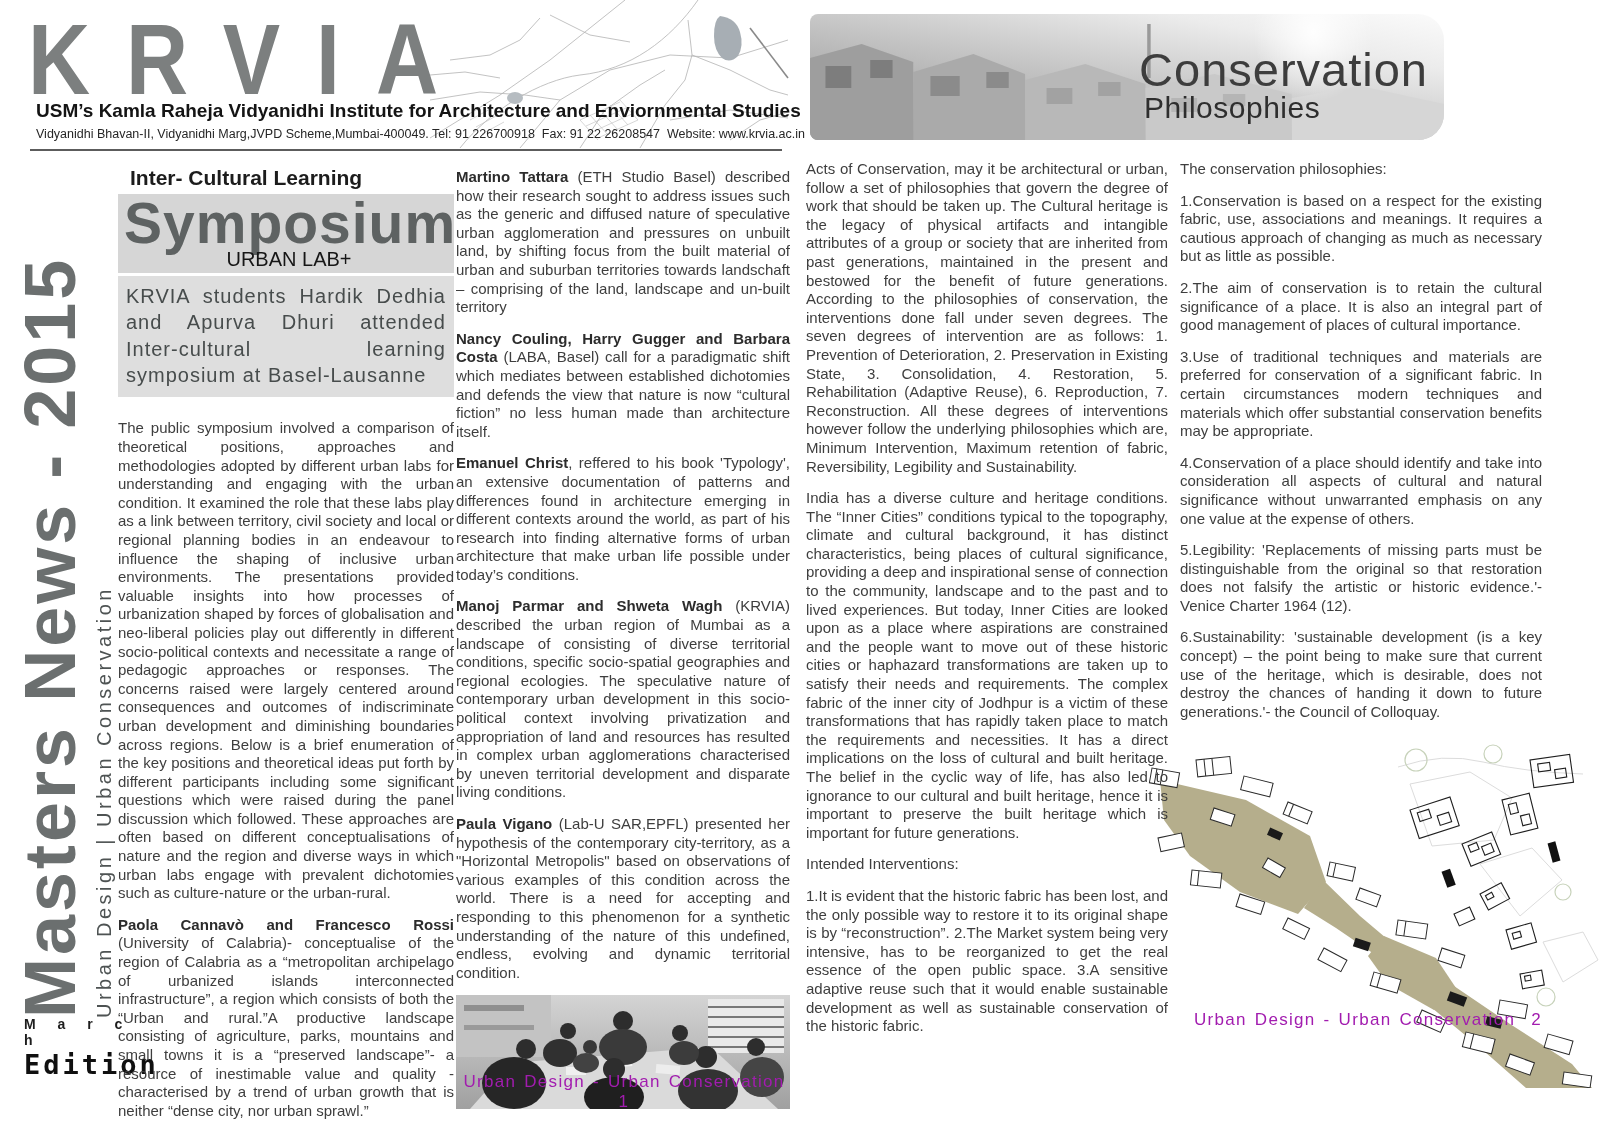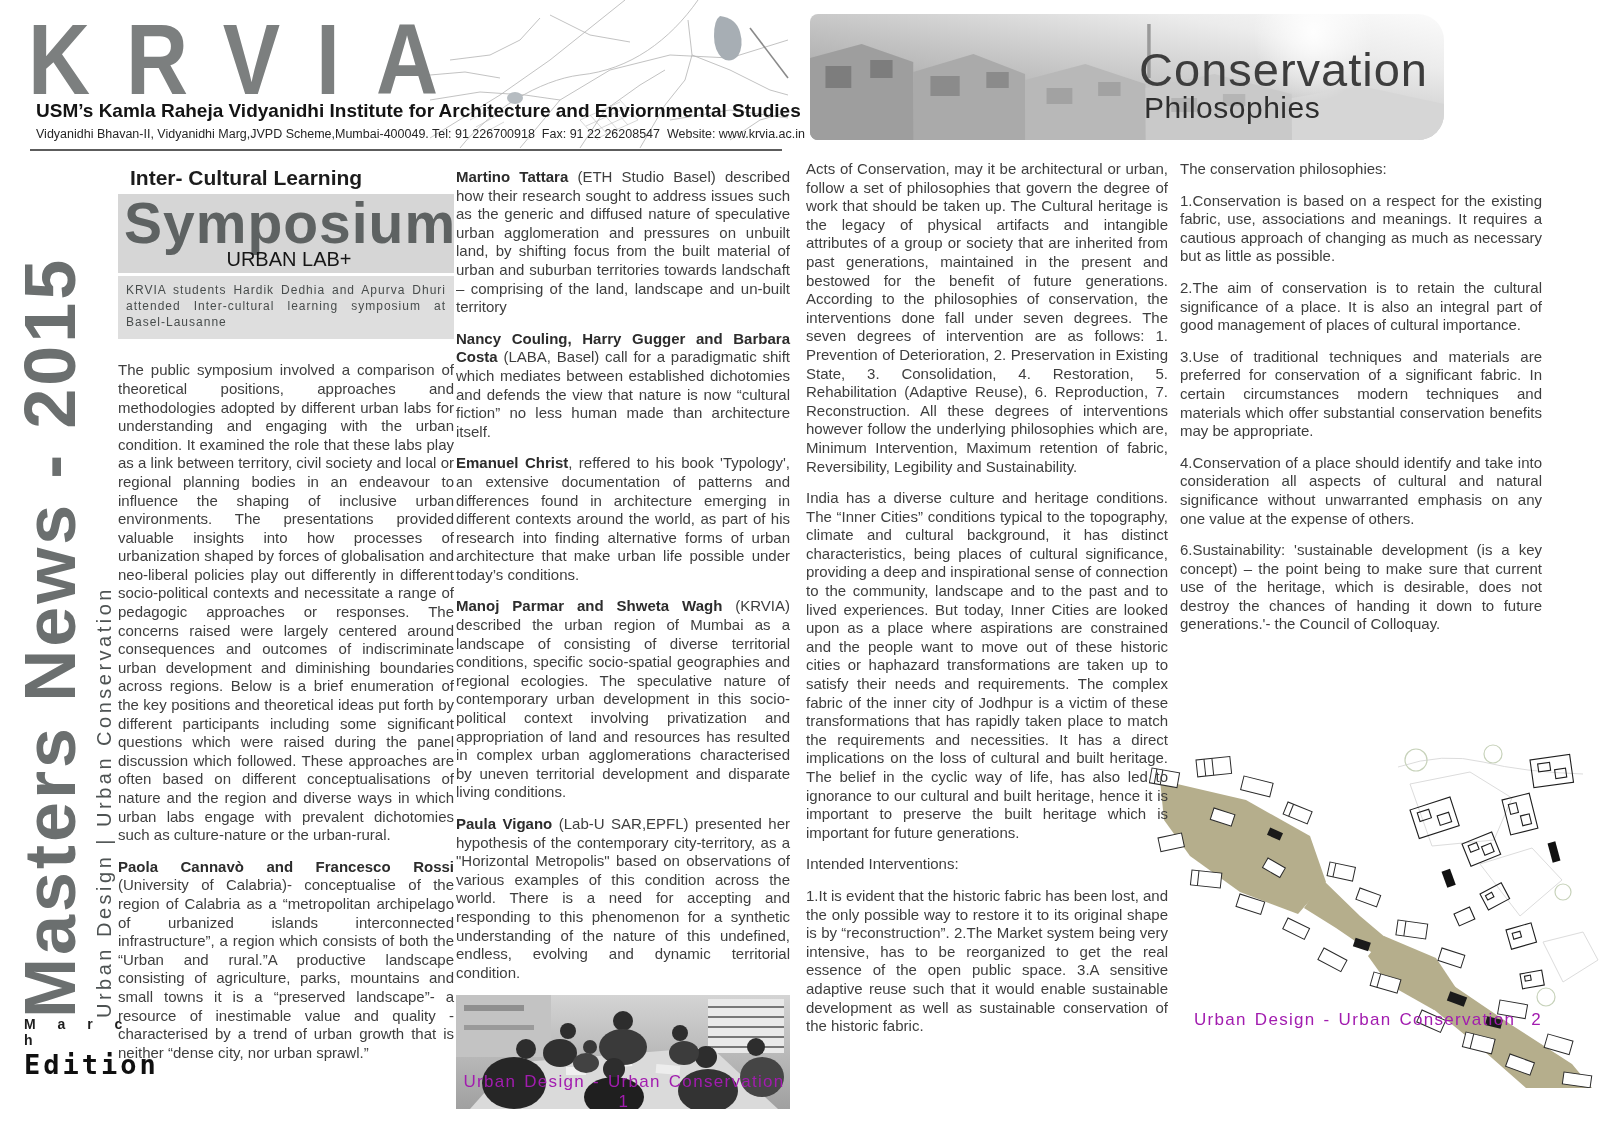--- a/index.html
+++ b/index.html
@@ -32,21 +32,21 @@
   #col2{left:456px;top:168px;width:334px;}
   #col3{left:806px;top:160px;width:362px;}
   #col4{left:1180px;top:160px;width:362px;}
   .body-p{font-size:15px;line-height:18.6px;text-align:justify;color:#3e3e3e;margin:0 0 13px 0;}
   .body-p .lead{font-weight:bold;color:#2c2c2c;}
 
   .kicker{font-size:21px;font-weight:bold;color:#1c1c1c;margin:0 0 4px 12px;}
   .title-block{background:#d6d6d6;padding:2px 0 2px 6px;}
   .sym-title{font-size:57px;font-weight:bold;color:#5e6262;letter-spacing:1px;line-height:0.98;margin:0;}
   .urban-lab{text-align:center;font-size:20px;font-weight:normal;color:#161616;margin-top:-4px;}
-  .intro-block{background:#dedede;padding:7px 8px 9px 8px;margin-top:3px;font-size:12px;line-height:1.32;
+  .intro-block{background:#dedede;padding:7px 8px 9px 8px;margin-top:3px;font-size:20px;line-height:1.32;
                letter-spacing:1px;text-align:justify;color:#474c4c;}
   .after-intro{margin-top:22px;}
 
   
   .sym-photo{position:relative;width:334px;height:114px;margin-top:5px;overflow:hidden;}
   .banner{position:absolute;left:810px;top:14px;width:634px;height:126px;border-radius:8px 26px 26px 8px;
           overflow:hidden;z-index:2;}
   .banner svg{position:absolute;left:0;top:0;width:100%;height:100%;}
   .banner-text{position:absolute;right:16px;top:34px;z-index:2;text-align:left;}
   .banner-title{font-size:47px;color:#3d3d3d;line-height:0.95;letter-spacing:1px;}
@@ -220,20 +220,21 @@
     <p class="body-p">Intended Interventions:</p>
     <p class="body-p">1.It is evident that the historic fabric has been lost, and the only possible way to restore it to its original shape is by “reconstruction”. 2.The Market system being very intensive, has to be reorganized to get the real essence of the open public space. 3.A sensitive adaptive reuse such that it would enable sustainable development as well as sustainable conservation of the historic fabric.</p>
   </div>
 
   <div id="col4" class="col">
     <p class="body-p">The conservation philosophies:</p>
     <p class="body-p">1.Conservation is based on a respect for the existing fabric, use, associations and meanings. It requires a cautious approach of changing as much as necessary but as little as possible.</p>
     <p class="body-p">2.The aim of conservation is to retain the cultural significance of a place. It is also an integral part of good management of places of cultural importance.</p>
     <p class="body-p">3.Use of traditional techniques and materials are preferred for conservation of a significant fabric. In certain circumstances modern techniques and materials which offer substantial conservation benefits may be appropriate.</p>
     <p class="body-p">4.Conservation of a place should identify and take into consideration all aspects of cultural and natural significance without unwarranted emphasis on any one value at the expense of others.</p>
+    <p class="body-p">5.Legibility: 'Replacements of missing parts must be distinguishable from the original so that restoration does not falsify the artistic or historic evidence.'- Venice Charter 1964 (12).</p>
     <p class="body-p">6.Sustainability: 'sustainable development (is a key concept) – the point being to make sure that current use of the heritage, which is desirable, does not destroy the chances of handing it down to future generations.'- the Council of Colloquay.</p>
   </div>
 
   <div class="axon">
     <svg viewBox="0 0 452 346" width="452" height="346">
 
       <g fill="none" stroke="#dcdcdc" stroke-width="1">
         <path d="M250,25 q45,-15 85,-5 t100,12"></path>
         <path d="M262,42 l60,-12 42,26 -18,42 -62,6 z"></path>
         <path d="M332,122 l52,-16 30,32 -42,36 z"></path>

